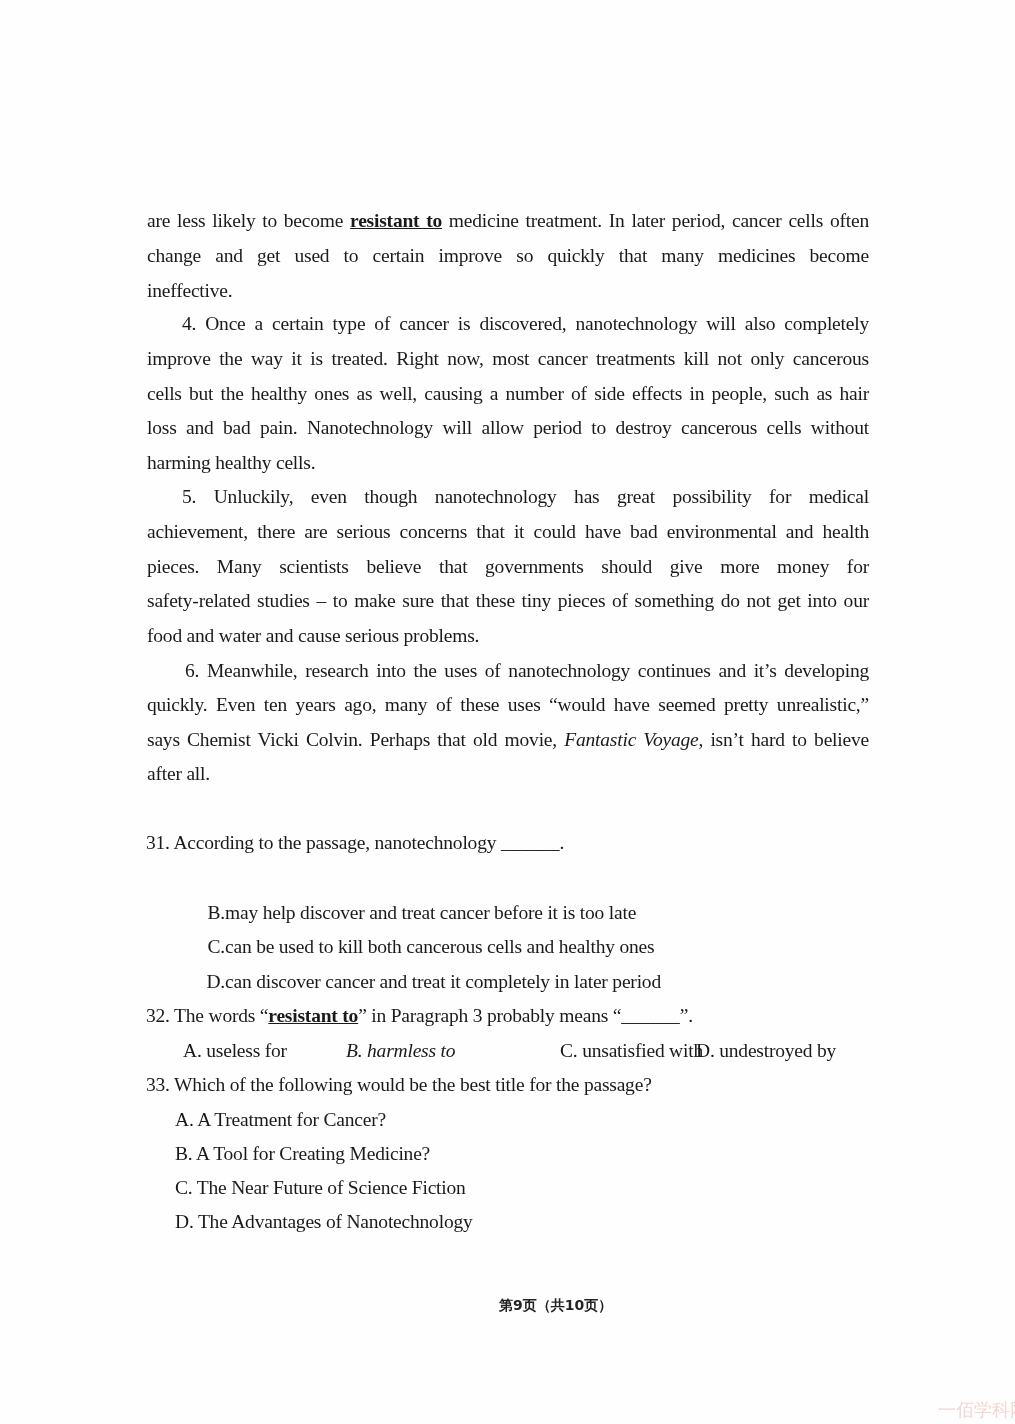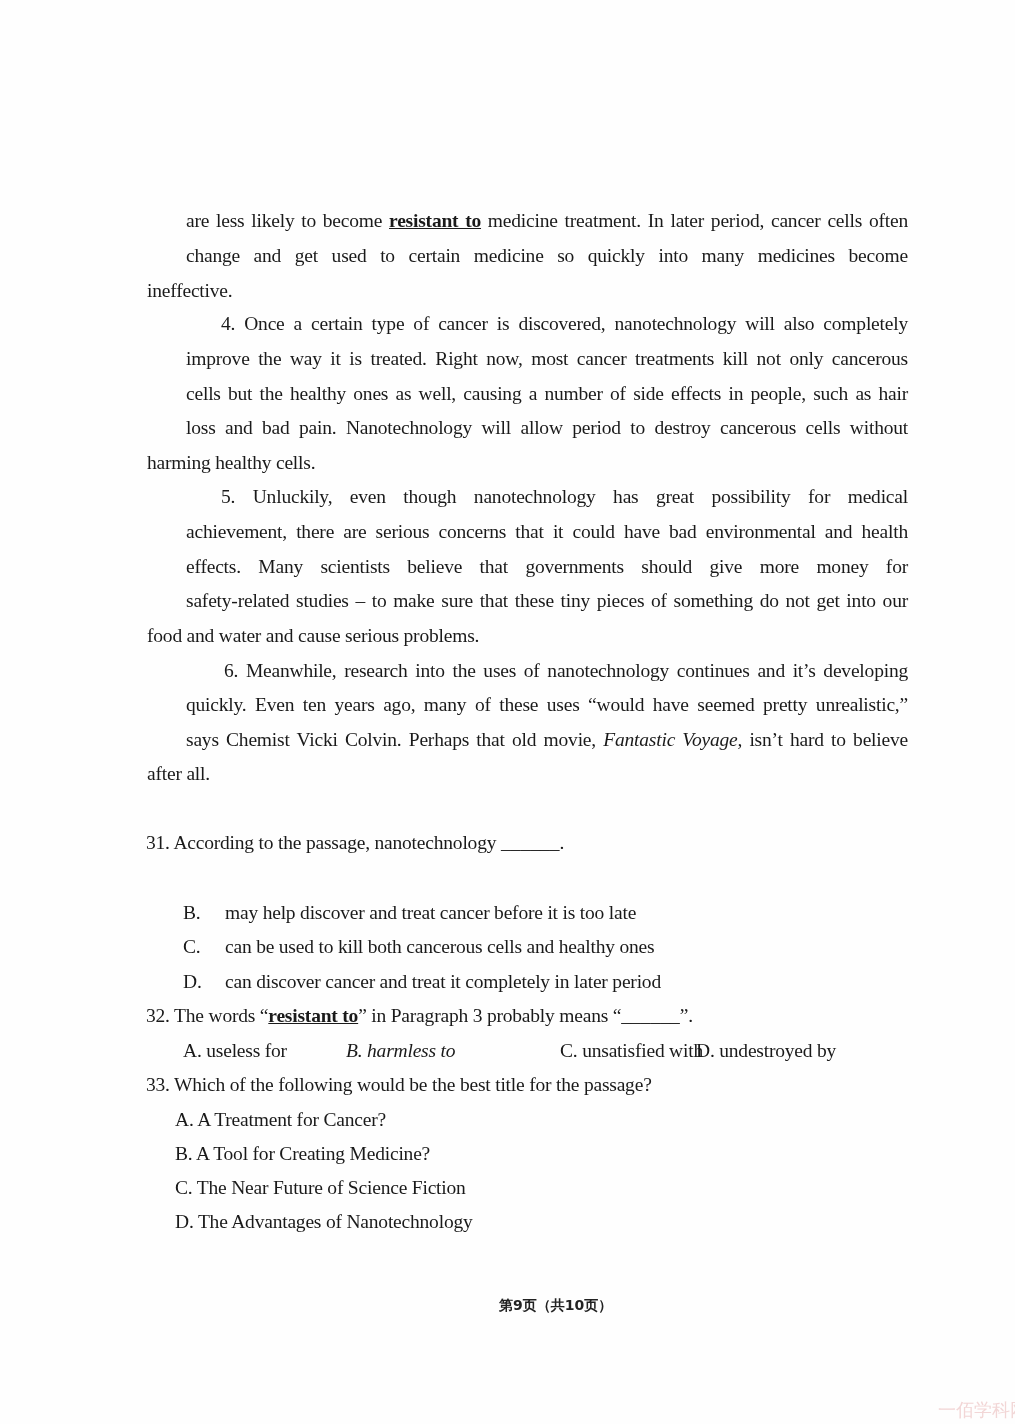--- a/index.html
+++ b/index.html
@@ -27,32 +27,32 @@
     width: 722px;
     font-size: 19.5px;
     line-height: 24px;
     white-space: nowrap;
     letter-spacing: -0.2px;
   }
   .justify {
     text-align: justify;
     text-align-last: justify;
     white-space: normal;
-    margin-left: 39px;
   }
   .indent { padding-left: 35px; width: 687px; }
   .indent2 { padding-left: 38px; width: 684px; }
   .bold-u { font-weight: bold; text-decoration: underline; }
   .em { font-style: italic; }
   .opt {
     position: absolute;
     font-size: 19.5px;
     line-height: 24px;
     white-space: nowrap;
     letter-spacing: -0.2px;
+    text-align: right;
   }
   .opt .letter { display: inline-block; width: 42px; }
   .footer {
     position: absolute;
     left: 455px;
     top: 1297px;
     font-family: "DejaVu Sans", sans-serif;
     font-weight: bold;
     font-size: 14px;
     color: #222;
@@ -72,32 +72,32 @@
   .blank { letter-spacing: 0; }
 </style>
 </head>
 <body>
 
 <div class="page">
 
   <div class="line justify" style="top:209px;">
     <span>are less likely to become </span><span class="bold-u">resistant to</span><span> medicine treatment. In later period, cancer cells often</span>
   </div>
-  <div class="line justify" style="top:244px;">change and get used to certain medicine so quickly into many medicines become</div>
+  <div class="line justify" style="top:244px;">change and get used to certain improve so quickly that many medicines become</div>
   <div class="line" style="top:279px;">ineffective.</div>
 
   <div class="line justify indent" style="top:312px;">4. Once a certain type of cancer is discovered, nanotechnology will also completely</div>
   <div class="line justify" style="top:347px;">improve the way it is treated. Right now, most cancer treatments kill not only cancerous</div>
   <div class="line justify" style="top:382px;">cells but the healthy ones as well, causing a number of side effects in people, such as hair</div>
   <div class="line justify" style="top:416px;">loss and bad pain. Nanotechnology will allow period to destroy cancerous cells without</div>
   <div class="line" style="top:451px;">harming healthy cells.</div>
 
   <div class="line justify indent" style="top:485px;">5. Unluckily, even though nanotechnology has great possibility for medical</div>
   <div class="line justify" style="top:520px;">achievement, there are serious concerns that it could have bad environmental and health</div>
-  <div class="line justify" style="top:555px;">effects. Many scientists believe that governments should give more money for</div>
+  <div class="line justify" style="top:555px;">pieces. Many scientists believe that governments should give more money for</div>
   <div class="line justify" style="top:589px;">safety-related studies – to make sure that these tiny pieces of something do not get into our</div>
   <div class="line" style="top:624px;">food and water and cause serious problems.</div>
 
   <div class="line justify indent2" style="top:659px;">6. Meanwhile, research into the uses of nanotechnology continues and it’s developing</div>
   <div class="line justify" style="top:693px;">quickly. Even ten years ago, many of these uses “would have seemed pretty unrealistic,”</div>
   <div class="line justify" style="top:728px;">
     <span>says Chemist Vicki Colvin. Perhaps that old movie, </span><span class="em">Fantastic Voyage,</span><span> isn’t hard to believe</span>
   </div>
   <div class="line" style="top:762px;">after all.</div>
 

